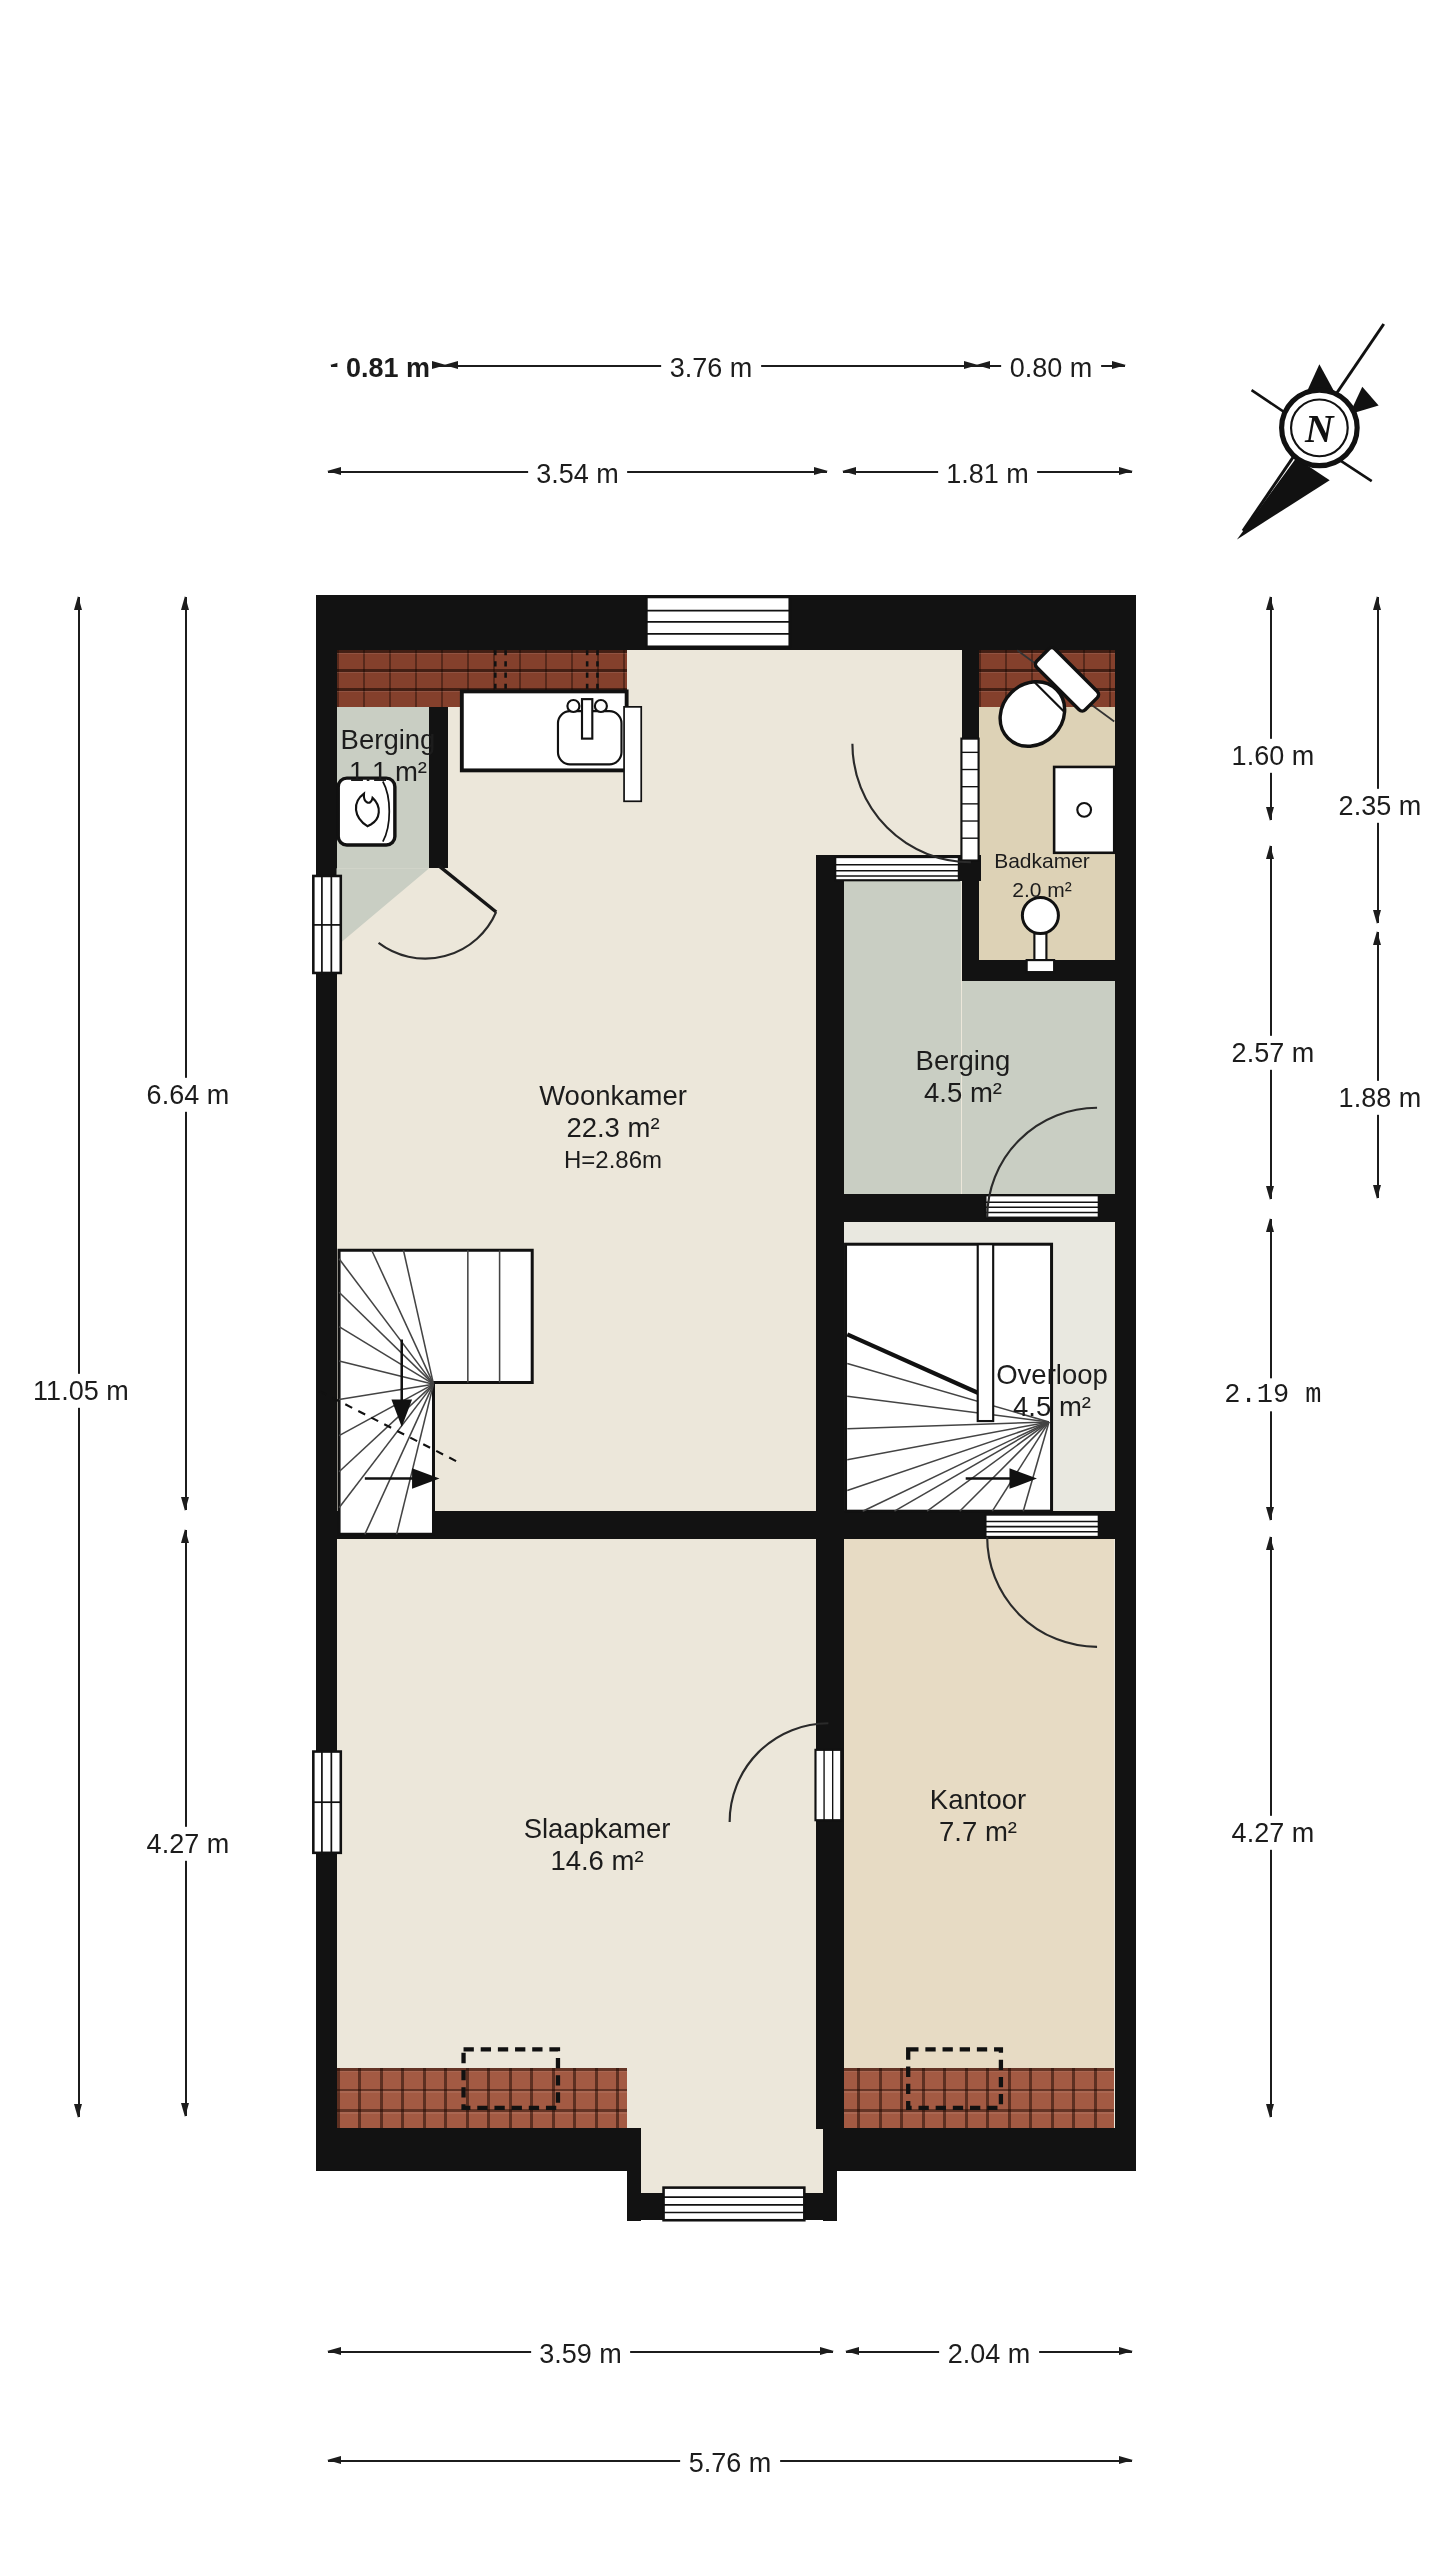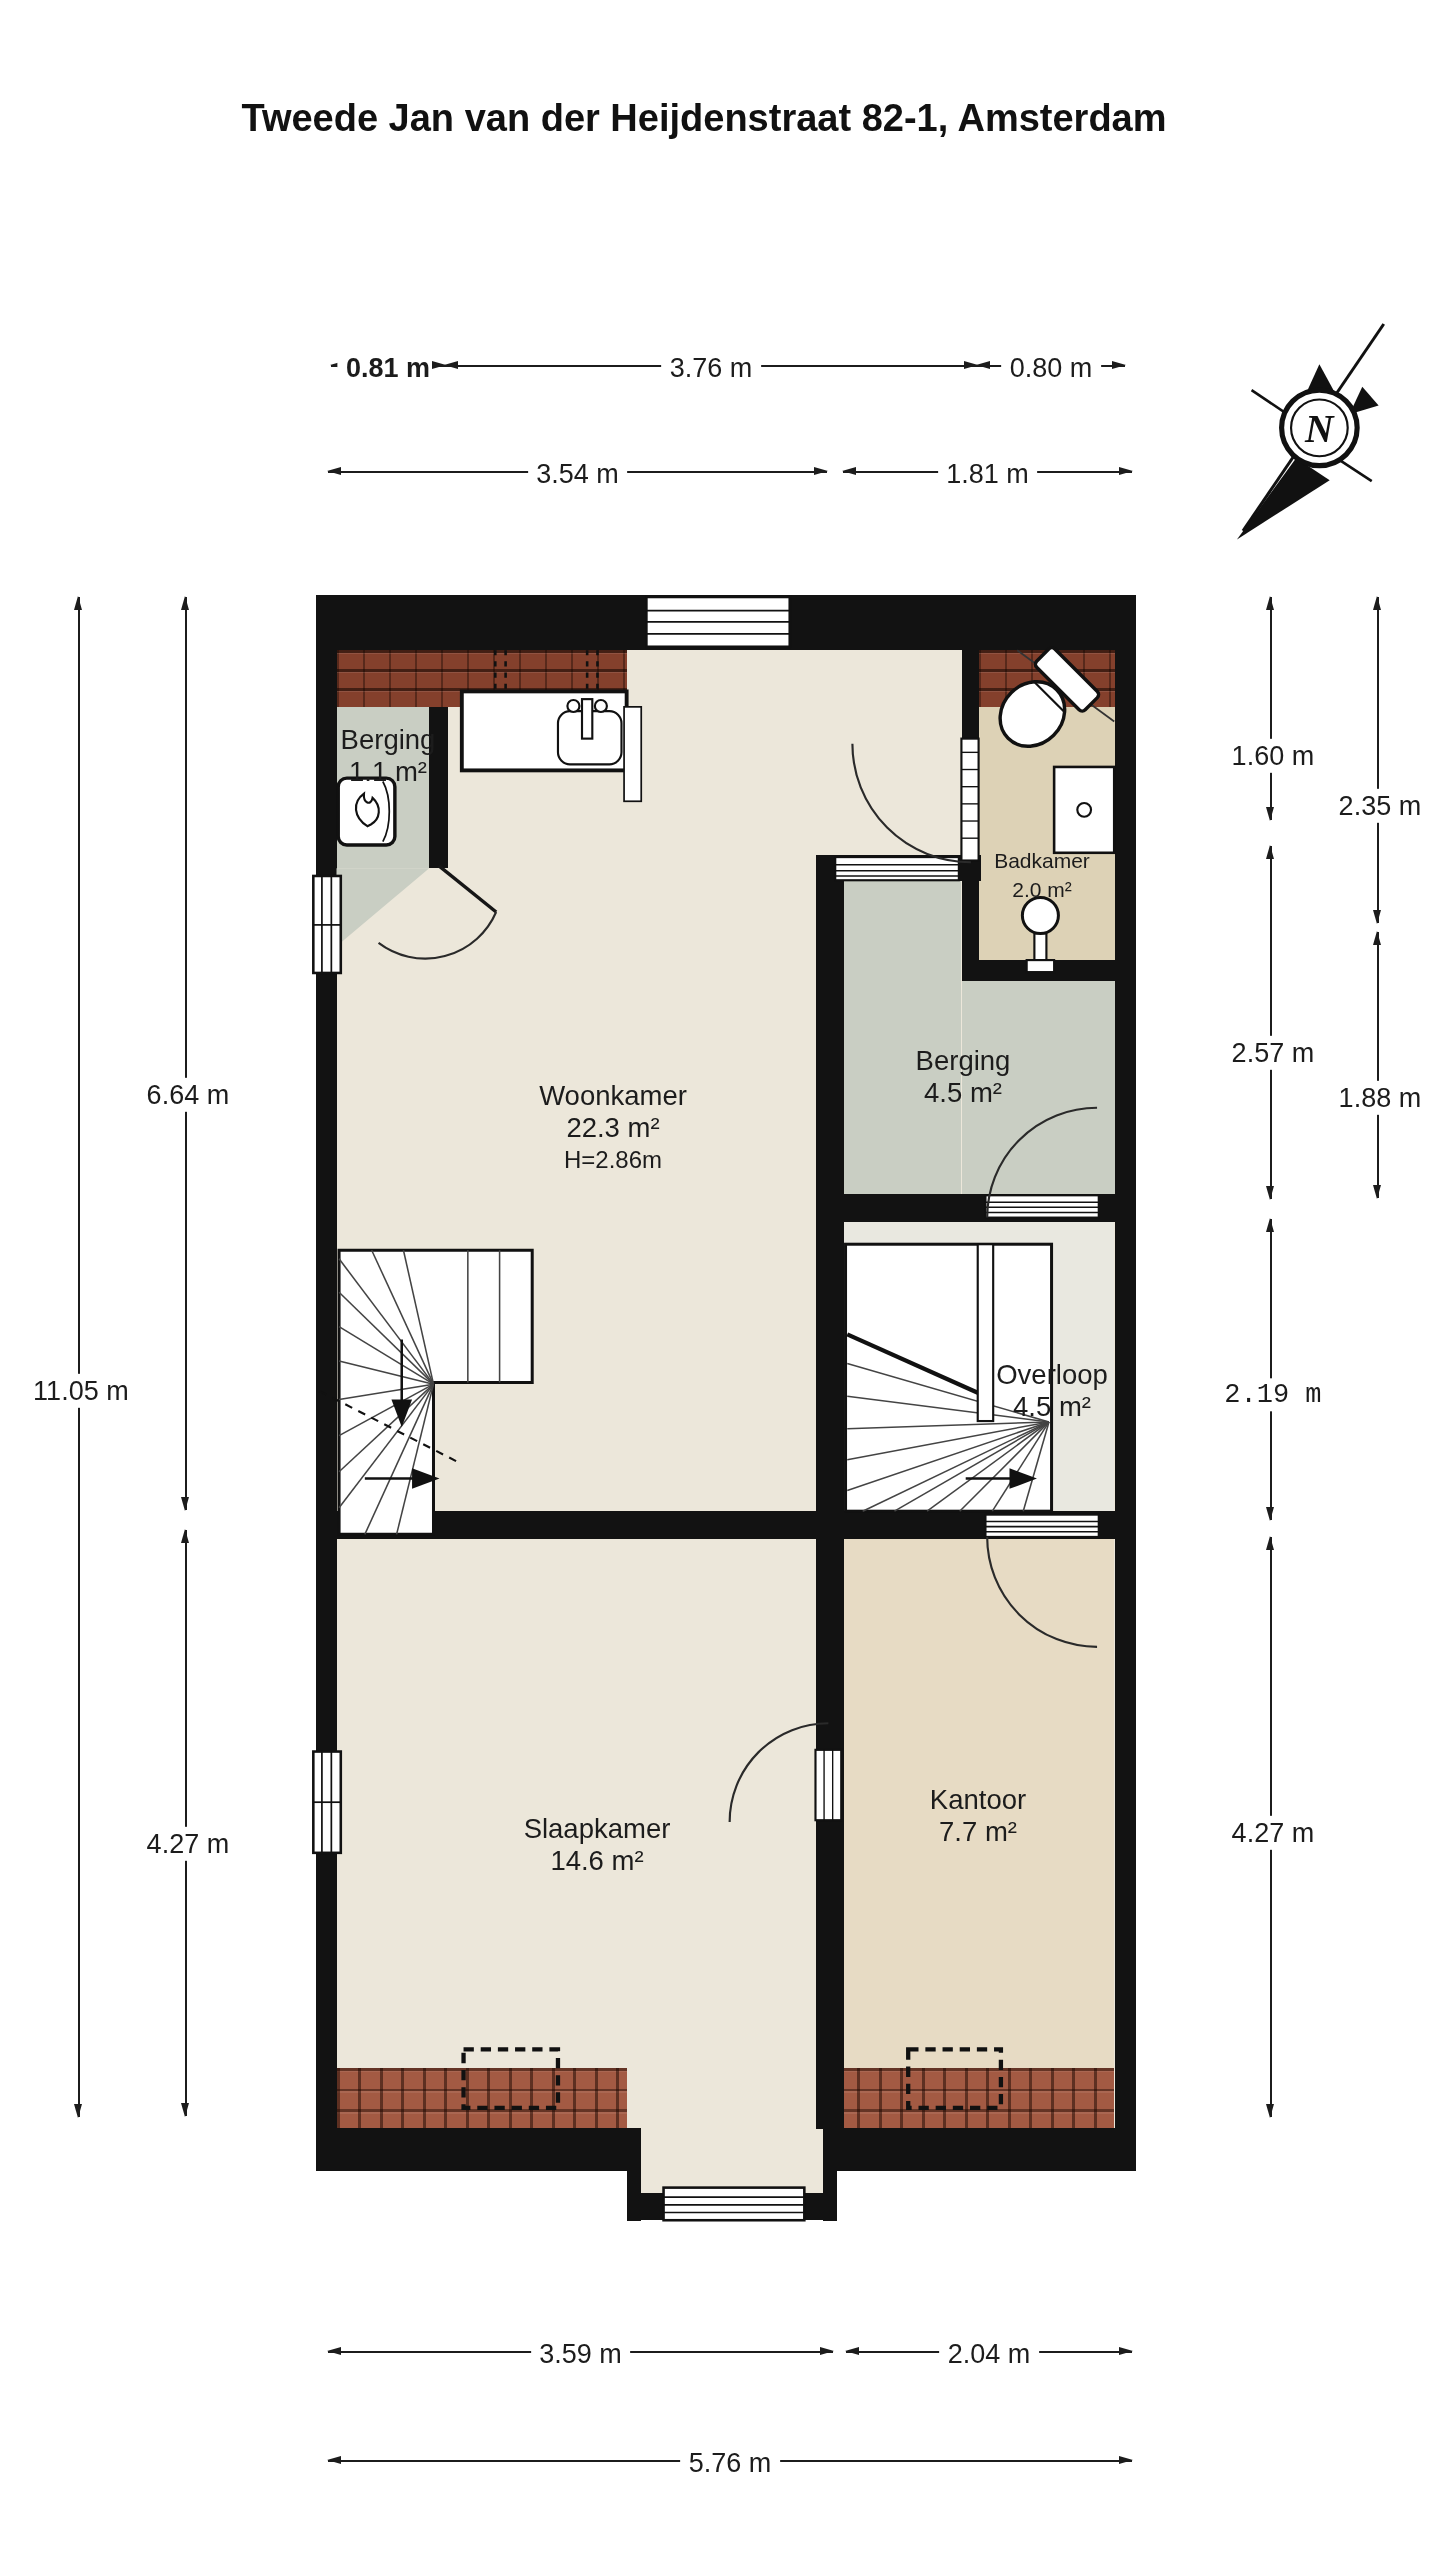--- a/index.html
+++ b/index.html
@@ -39,21 +39,20 @@
   .dim.h .lab{left:50%;top:0.9px;transform:translate(-50%,-50%);}
   .dim.v .lab{left:0.9px;transform:translate(-50%,-50%);}
   svg{position:absolute;left:0;top:0;}
 </style>
 </head>
 <body>
 
 <div id="canvas">
 
   <div class="title">
-    <div>Tweede Jan van der Heijdenstraat 82-1, Amsterdam</div>
   </div>
 
   <div class="wall" style="left:316px;top:595px;width:819px;height:55px;"></div>
   <div class="wall" style="left:316px;top:595px;width:20.6px;height:1576px;"></div>
   <div class="wall" style="left:1115px;top:595px;width:20.6px;height:1576px;"></div>
   <div class="wall" style="left:316px;top:2128px;width:313px;height:43px;"></div>
   <div class="wall" style="left:823px;top:2128px;width:313px;height:43px;"></div>
   <div class="wall" style="left:627px;top:2128px;width:13.7px;height:93px;"></div>
   <div class="wall" style="left:823px;top:2128px;width:13.7px;height:93px;"></div>
   <div class="wall" style="left:640px;top:2191px;width:27.5px;height:29px;"></div>

